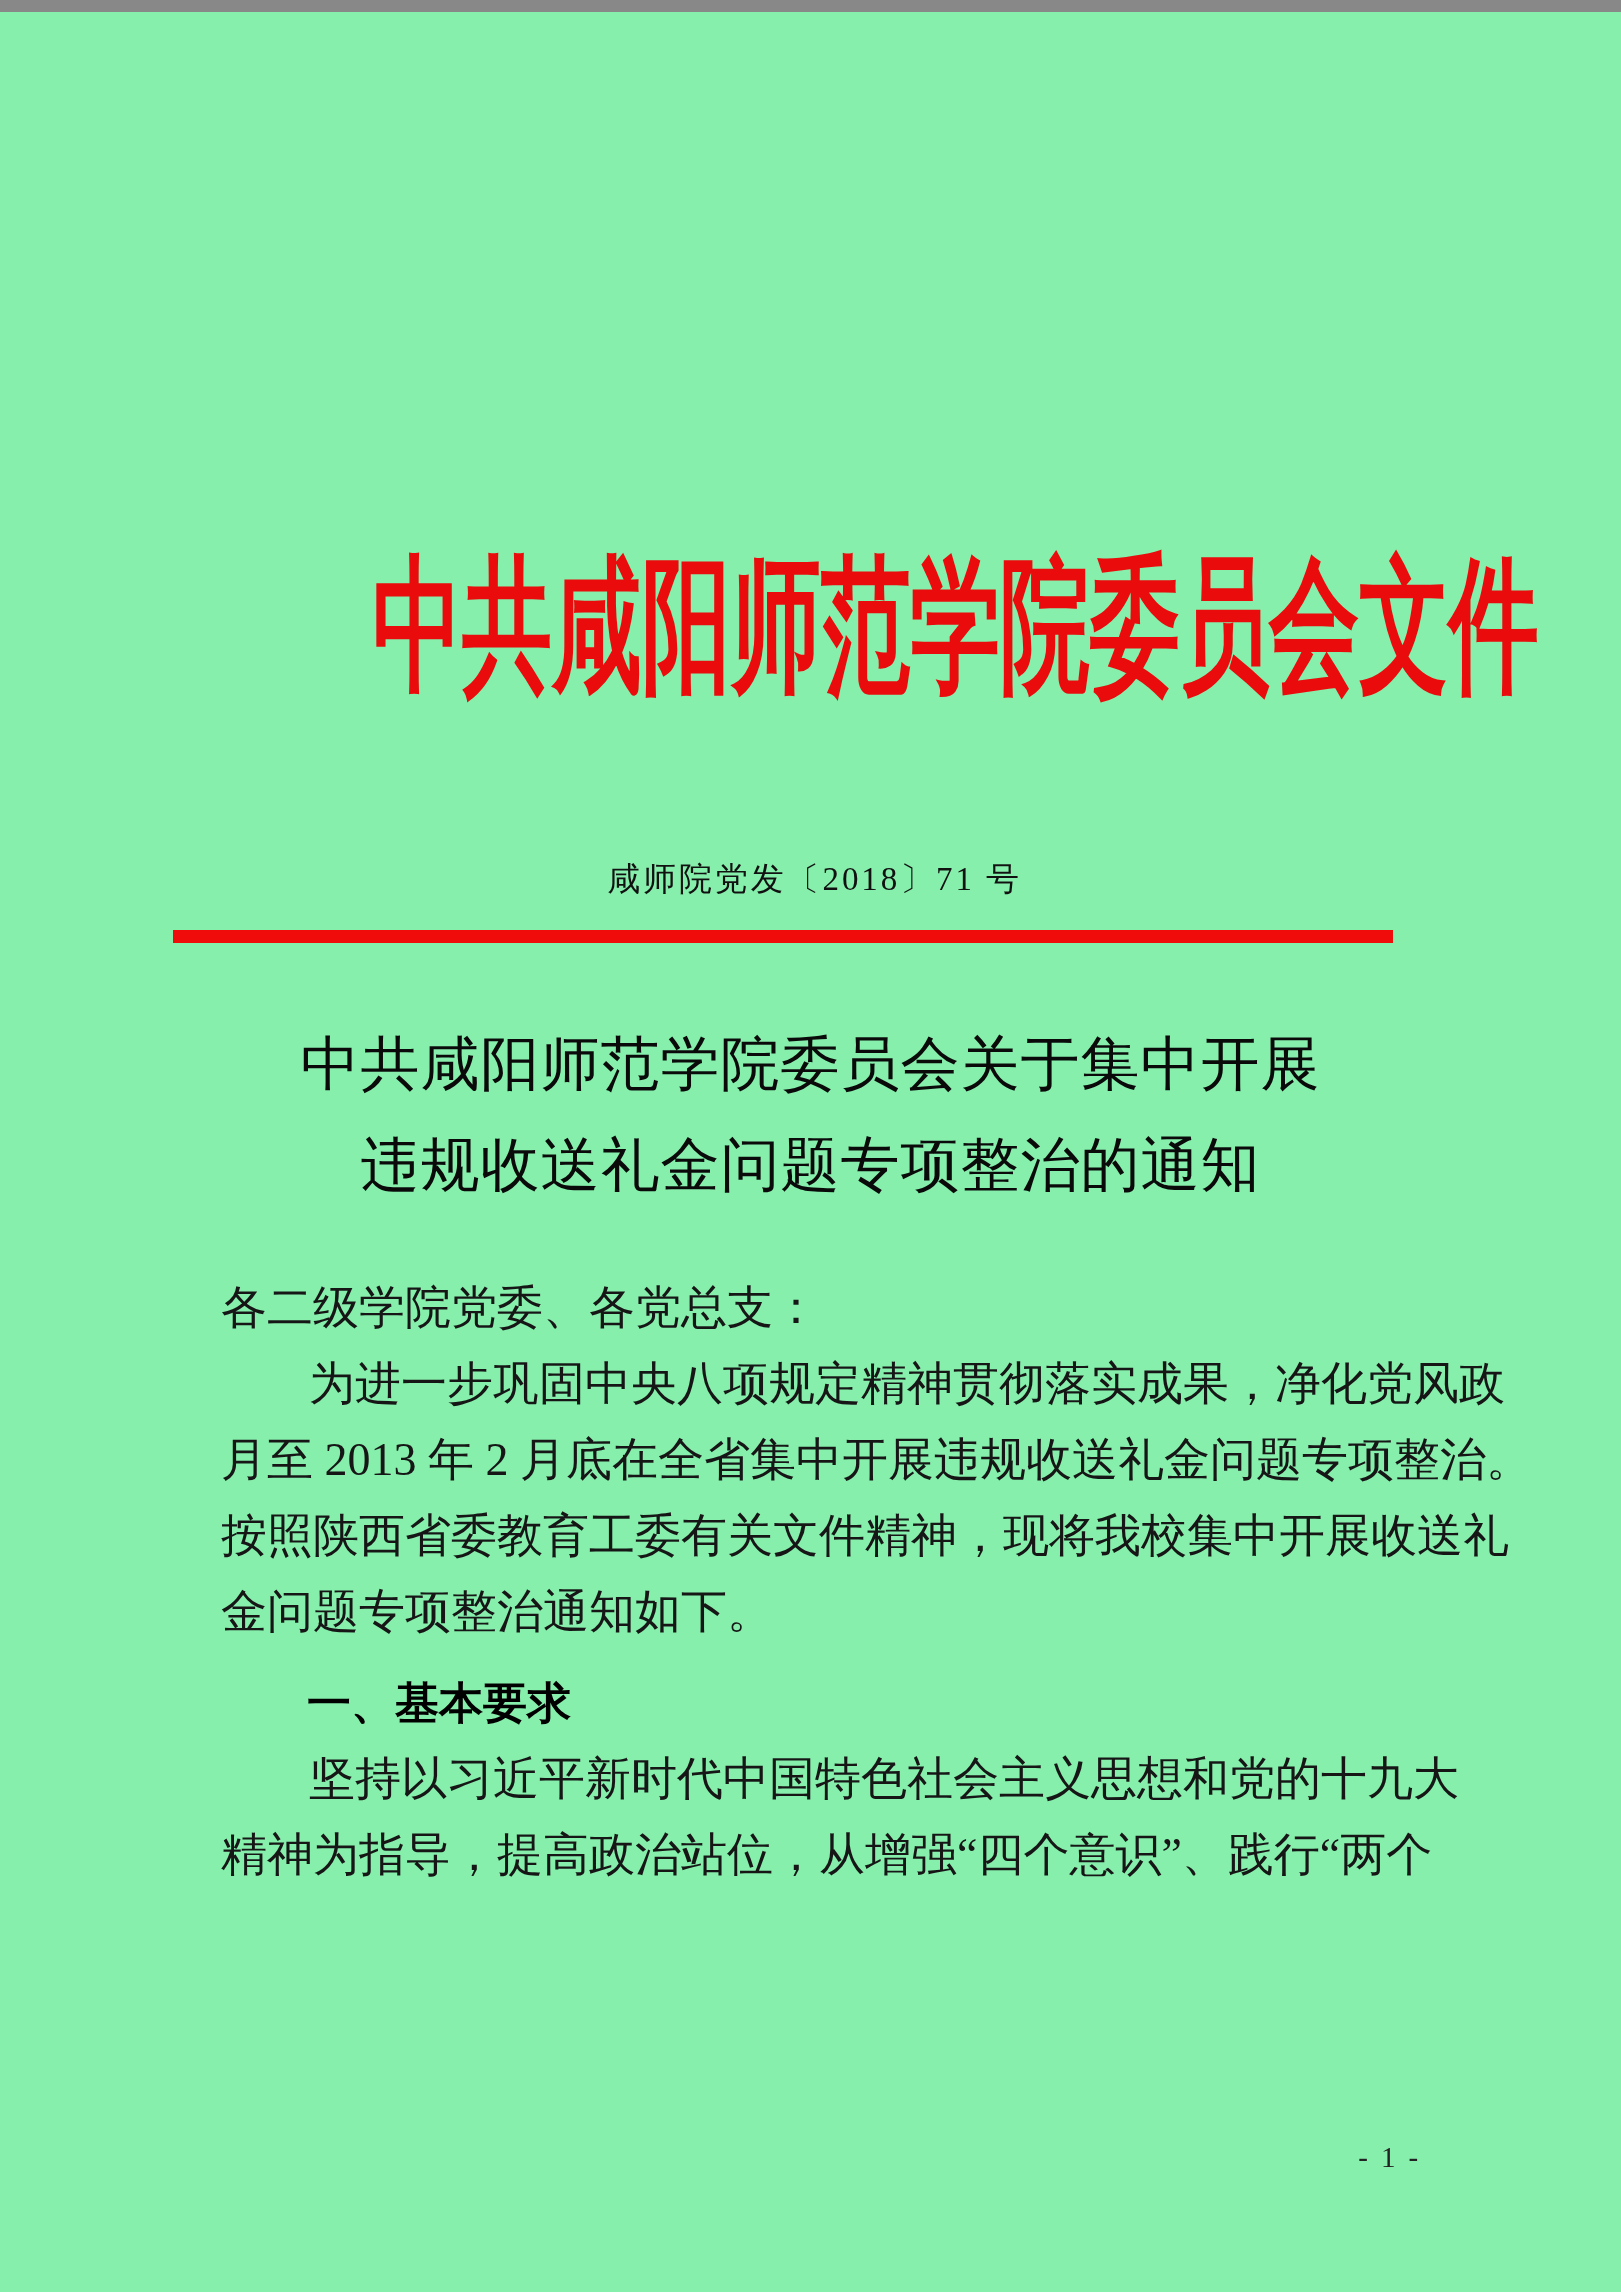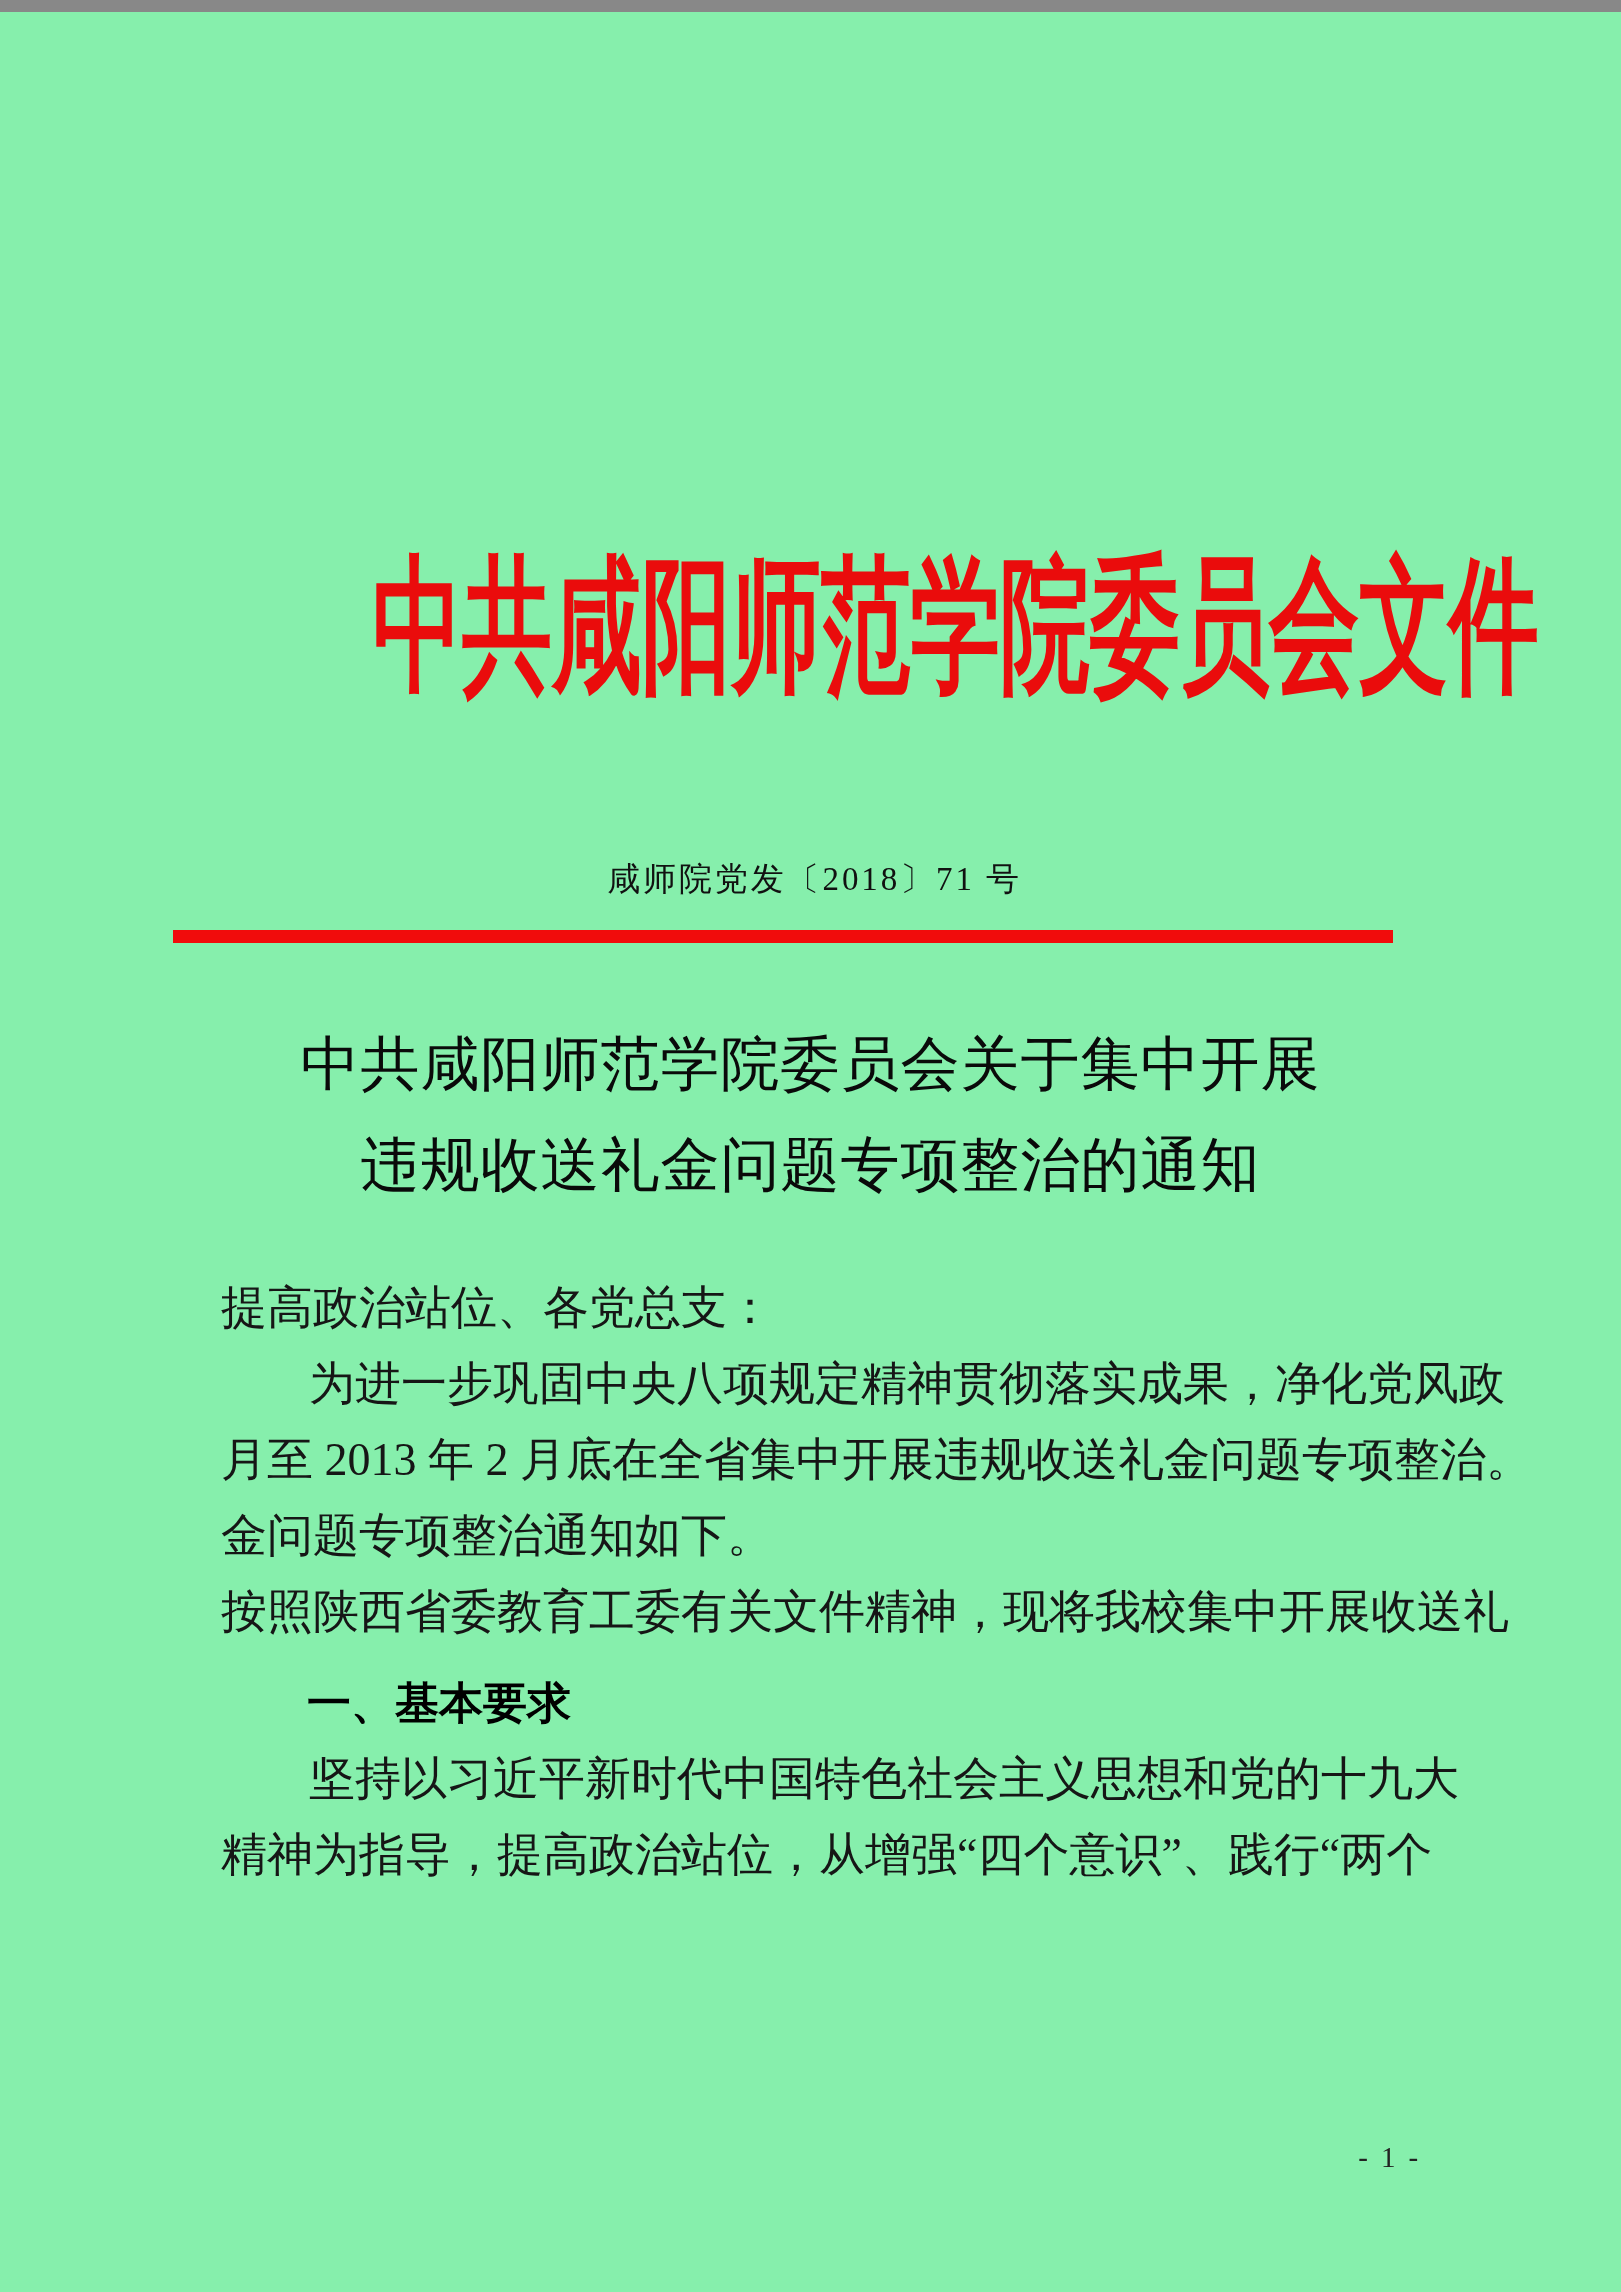--- a/index.html
+++ b/index.html
@@ -97,26 +97,26 @@
   <div class="doc-number">咸师院党发〔2018〕71 号</div>
 
   <div class="red-rule"></div>
 
   <div class="doc-title">
     <div>中共咸阳师范学院委员会关于集中开展</div>
     <div>违规收送礼金问题专项整治的通知</div>
   </div>
 
   <div class="body-block">
-    <div class="line">提高政治站位、各党总支：</div>
+    <div class="line">各二级学院党委、各党总支：</div>
 
     <div class="line indent">为进一步巩固中央八项规定精神贯彻落实成果，净化党风政</div>
     <div class="line">月至 2013 年 2 月底在全省集中开展违规收送礼金问题专项整治。</div>
+    <div class="line">按照陕西省委教育工委有关文件精神，现将我校集中开展收送礼</div>
     <div class="line">金问题专项整治通知如下。</div>
-    <div class="line">按照陕西省委教育工委有关文件精神，现将我校集中开展收送礼</div>
 
     <div class="line section-heading">一、基本要求</div>
 
     <div class="line indent">坚持以习近平新时代中国特色社会主义思想和党的十九大</div>
     <div class="line">精神为指导，提高政治站位，从增强“四个意识”、践行“两个</div>
   </div>
 
   <div class="page-number">- 1 -</div>
 
 </div>

